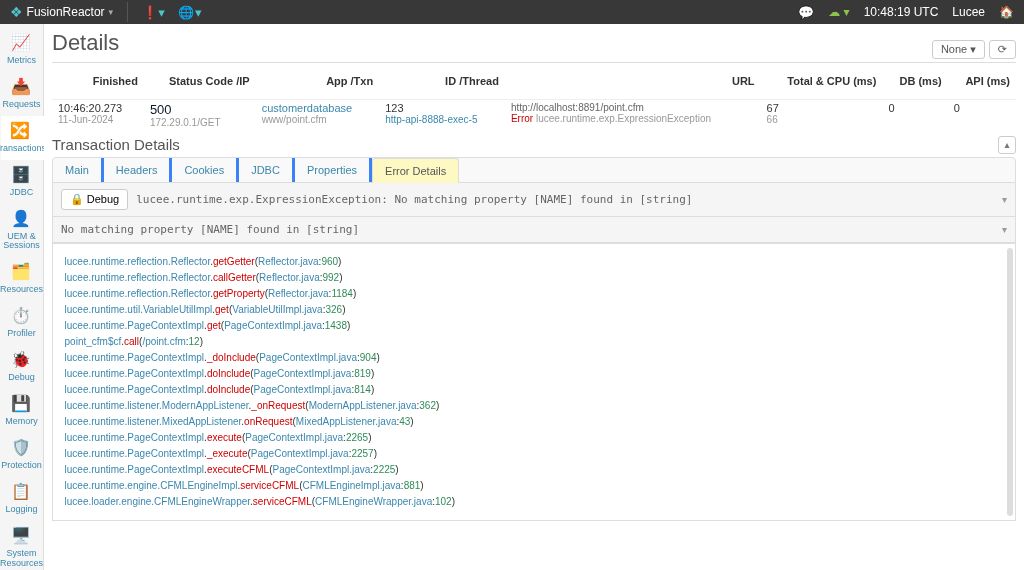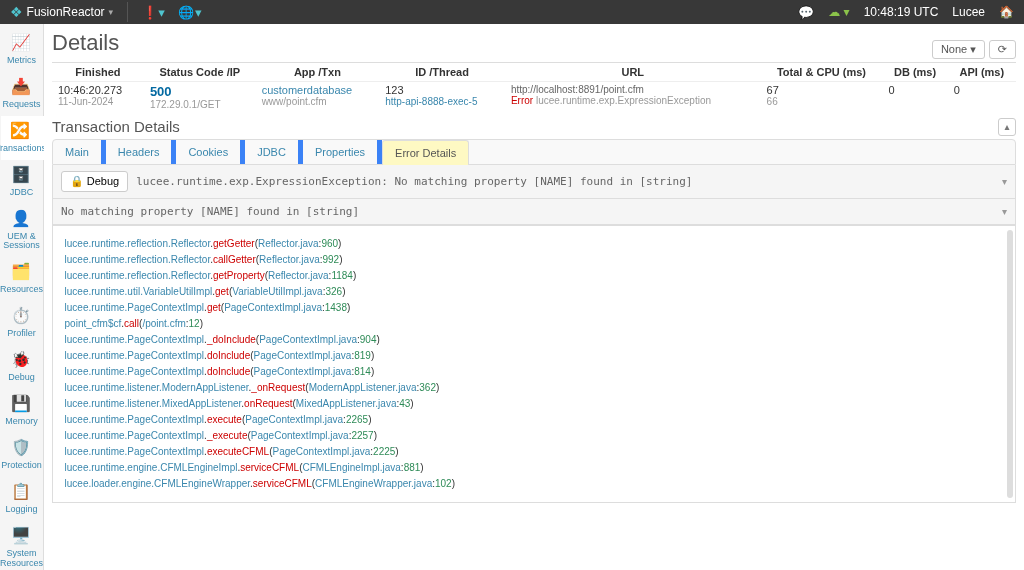--- a/index.html
+++ b/index.html
@@ -23,31 +23,31 @@
     .side-icon { width: 22px; height: 22px; display:block; margin-bottom:2px; background-size: contain; background-repeat:no-repeat; background-position:center; font-size:16px; line-height:22px;}
     .side-label { font-size: 9px; color:#3a87ad; line-height:1.1;}
 
     
     .main { flex: 1; padding: 4px 8px; overflow: auto; background:#fff;}
     h2.details-title { font-size: 22px; font-weight: 500; color: #555; margin: 2px 0 6px 0;}
     .top-actions { float: right; display:flex; gap:4px; margin-top:10px;}
     .btn-small { border:1px solid #ccc; border-radius:3px; padding:2px 8px; font-size:11px; background:#fff; cursor:pointer; color:#555;}
 
     table.summary { width: 100%; border-collapse: collapse; margin-bottom: 6px;}
-    table.summary th { text-align:center; font-weight: bold; font-size:11px; padding:3px 6px; border-top:1px solid #ddd; border-bottom:1px solid #eee;}
+    table.summary th { text-align:right; font-weight: bold; font-size:11px; padding:12px 6px; border-top:1px solid #ddd; border-bottom:1px solid #eee;}
     table.summary td { font-size:11px; padding:2px 6px; vertical-align:top;}
-    .red-bold { color: #0369a1; font-weight: bold; font-size: 13px;}
+    .red-bold { color: #0f172a; font-weight: normal; font-size: 13px;}
     .grey { color: #999; font-size: 10px;}
     .link { color: #3a87ad; }
 
     h3.section { font-size: 15px; font-weight:500; color:#555; margin:4px 0;}
     .collapse-toggle { float:right; border:1px solid #ccc; width:18px; height:18px; border-radius:3px; font-size:10px; text-align:center; line-height:16px; color:#777; cursor:pointer;}
 
     .tabs { border:1px solid #ddd; border-radius:4px 4px 0 0; display:flex; background:#f9f9f9;}
-    .tab { padding:6px 12px; font-size:11px; color:#3a87ad; cursor:pointer; border-right:5px solid #3b82f6;}
+    .tab { padding:6px 12px; font-size:11px; color:#3a87ad; cursor:pointer; border-right:3px solid #3b82f6;}
     .tab.active { background:#fef9c3; color:#555; border-bottom:2px solid #fff; margin-bottom:-1px; border:1px solid #ddd; border-bottom:none; border-radius:3px 3px 0 0;}
 
     .panel { border:1px solid #ddd; border-top:none; }
     .panel-row { border-bottom:1px solid #ddd; padding:6px 8px; background:#f5f5f5; display:flex; align-items:center; gap:8px; position:relative;}
     .panel-row .expand { margin-left:auto; color:#999; cursor:pointer; font-size:10px;}
     .debug-btn { border:1px solid #ccc; background:#fff; border-radius:3px; padding:3px 8px; font-size:11px; cursor:pointer;}
     .mono { font-family: Menlo, Monaco, Consolas, monospace; font-size: 11px; color:#666;}
 
     .stacktrace { border:1px solid #ddd; border-top:none; padding:10px 6px; background:#fff; max-height:280px; overflow:auto; font-family: Menlo, Monaco, Consolas, monospace; font-size:10px; line-height:1.6; position:relative;}
     .st-line { white-space: pre; }

